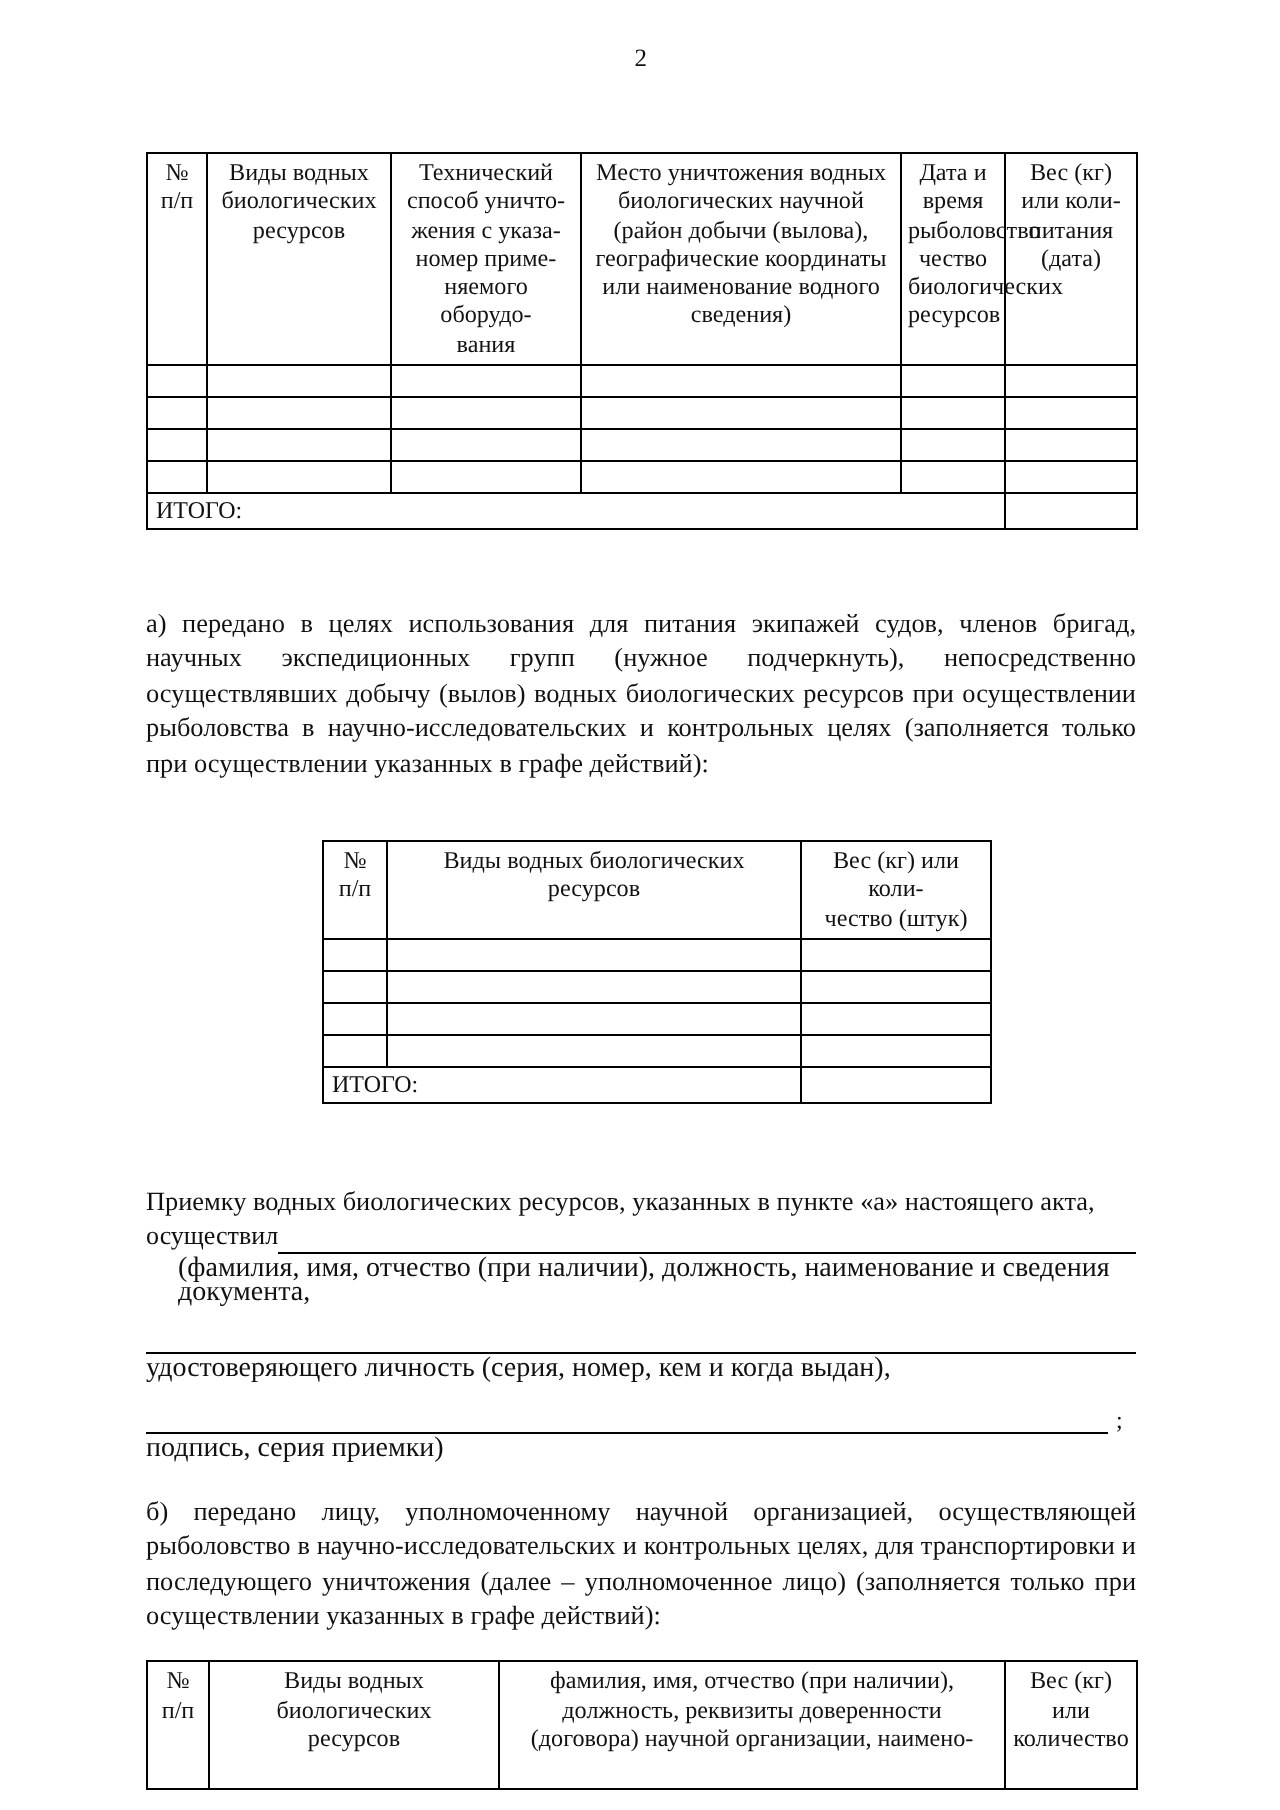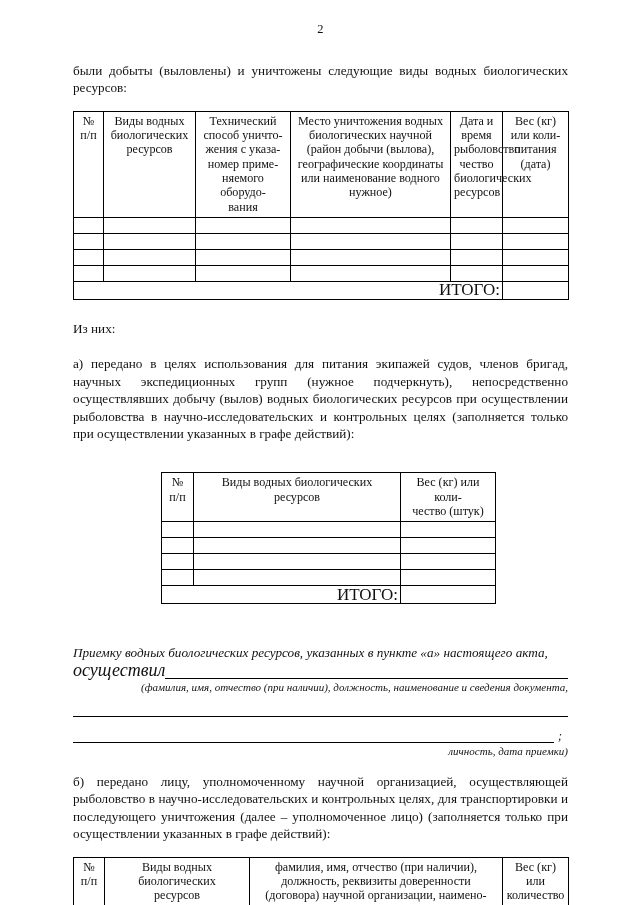--- a/index.html
+++ b/index.html
@@ -66,25 +66,25 @@
     padding: 1px 2px;
     vertical-align: top;
     font-weight: normal;
   }
   table.doc th {
     text-align: center;
     padding: 2px 3px 3px 3px;
   }
   table.doc td.empty { height: 13px; }
   table.doc td.total {
-    text-align: right;
+    text-align: left;
     padding-left: 4px;
     height: 15px;
     vertical-align: middle;
-    font-size: 17px;
+    font-size: 12px;
   }
 
   
   #table-destroyed { width: 495px; }
   #table-destroyed col.c1 { width: 30px; }
   #table-destroyed col.c2 { width: 92px; }
   #table-destroyed col.c3 { width: 95px; }
   #table-destroyed col.c4 { width: 160px; }
   #table-destroyed col.c5 { width: 52px; }
   #table-destroyed col.c6 { width: 66px; }
@@ -99,40 +99,40 @@
   #table-transferred-food col.c3 { width: 95px; }
 
   
   #table-transferred-person { width: 495px; }
   #table-transferred-person col.c1 { width: 31px; }
   #table-transferred-person col.c2 { width: 145px; }
   #table-transferred-person col.c3 { width: 253px; }
   #table-transferred-person col.c4 { width: 66px; }
 
   
-  .sig-block { width: 495px; font-style: italic; }
+  .sig-block { width: 495px; }
   .sig-line-row {
     display: flex;
     align-items: flex-end;
   }
   .sig-prefix {
-    font-size: 18px;
+    font-size: 13px;
     line-height: 17.4px;
     white-space: nowrap;
     text-align: center;
   }
   .rule {
     flex: 1 1 auto;
     border-bottom: 1px solid #000;
     height: 15px;
   }
   .sig-caption {
-    font-size: 11px;
+    font-size: 14px;
     line-height: 12px;
-    text-align: right;
+    text-align: left;
     margin-top: 2px;
   }
   .sig-caption.indent-a { padding-left: 16px; }
   .sig-row-2 {
     display: flex;
     align-items: flex-end;
   }
   .sig-tail {
     font-size: 12px;
     line-height: 12px;
@@ -142,21 +142,20 @@
   }
 </style>
 </head>
 <body>
 
 <div class="page">
   <div class="content">
 
     <div class="page-number">2</div>
 
-    <p class="para just-all">были добыты (выловлены) и уничтожены следующие виды водных биологических ресурсов:</p>
 
     <div class="sp-14"></div>
 
     <table class="doc" id="table-destroyed">
       <colgroup>
         <col class="c1">
           <col class="c2">
           <col class="c3">
           <col class="c4">
           <col class="c5">
@@ -180,21 +179,21 @@
             <span>номер приме-</span><br>
             <span>няемого оборудо-</span><br>
             <span>вания</span>
           </th>
           <th>
             <span>Место уничтожения водных</span><br>
             <span>биологических научной</span><br>
             <span>(район добычи (вылова),</span><br>
             <span>географические координаты</span><br>
             <span>или наименование водного</span><br>
-            <span>нужное)</span>
+            <span>сведения)</span>
           </th>
           <th>
             <span>Дата и время</span><br>
             <span>рыболовство</span><br>
             <span>чество</span><br>
             <span>биологических</span><br>
             <span>ресурсов</span>
           </th>
           <th>
             <span>Вес (кг)</span><br>
@@ -239,21 +238,20 @@
         </tr>
         <tr>
           <td class="total" colspan="5">ИТОГО:</td>
           <td class="empty"></td>
         </tr>
       </tbody>
     </table>
 
     <div class="sp-20"></div>
 
-    <p class="para">Из них:</p>
 
     <div class="sp-18"></div>
 
     <p class="para just-all">а) передано в целях использования для питания экипажей судов, членов бригад, научных экспедиционных групп (нужное подчеркнуть), непосредственно осуществлявших добычу (вылов) водных биологических ресурсов при осуществлении рыболовства в научно-исследовательских и контрольных целях (заполняется только при осуществлении указанных в графе действий):</p>
 
     <div class="sp-30"></div>
 
     <table class="doc" id="table-transferred-food">
       <colgroup>
         <col class="c1">
@@ -312,28 +310,29 @@
         <span class="sig-prefix">осуществил</span>
         <span class="rule"></span>
       </div>
       <div class="sig-caption indent-a">(фамилия, имя, отчество (при наличии), должность, наименование и сведения документа,</div>
 
       <div class="sp-8"></div>
 
       <div class="sig-line-row">
         <span class="rule"></span>
       </div>
+      <div class="sig-caption">удостоверяющего личность (серия, номер, кем и когда выдан),</div>
 
       <div class="sp-10"></div>
 
       <div class="sig-row-2">
         <span class="rule"></span>
         <span class="sig-tail">;</span>
       </div>
-      <div class="sig-caption">личность, дата приемки)</div>
+      <div class="sig-caption">подпись, серия приемки)</div>
     </div>
 
     <div class="sp-16"></div>
 
     <p class="para just-all">б) передано лицу, уполномоченному научной организацией, осуществляющей рыболовство в научно-исследовательских и контрольных целях, для транспортировки и последующего уничтожения (далее – уполномоченное лицо) (заполняется только при осуществлении указанных в графе действий):</p>
 
     <div class="sp-14"></div>
 
     <table class="doc" id="table-transferred-person">
       <colgroup>

